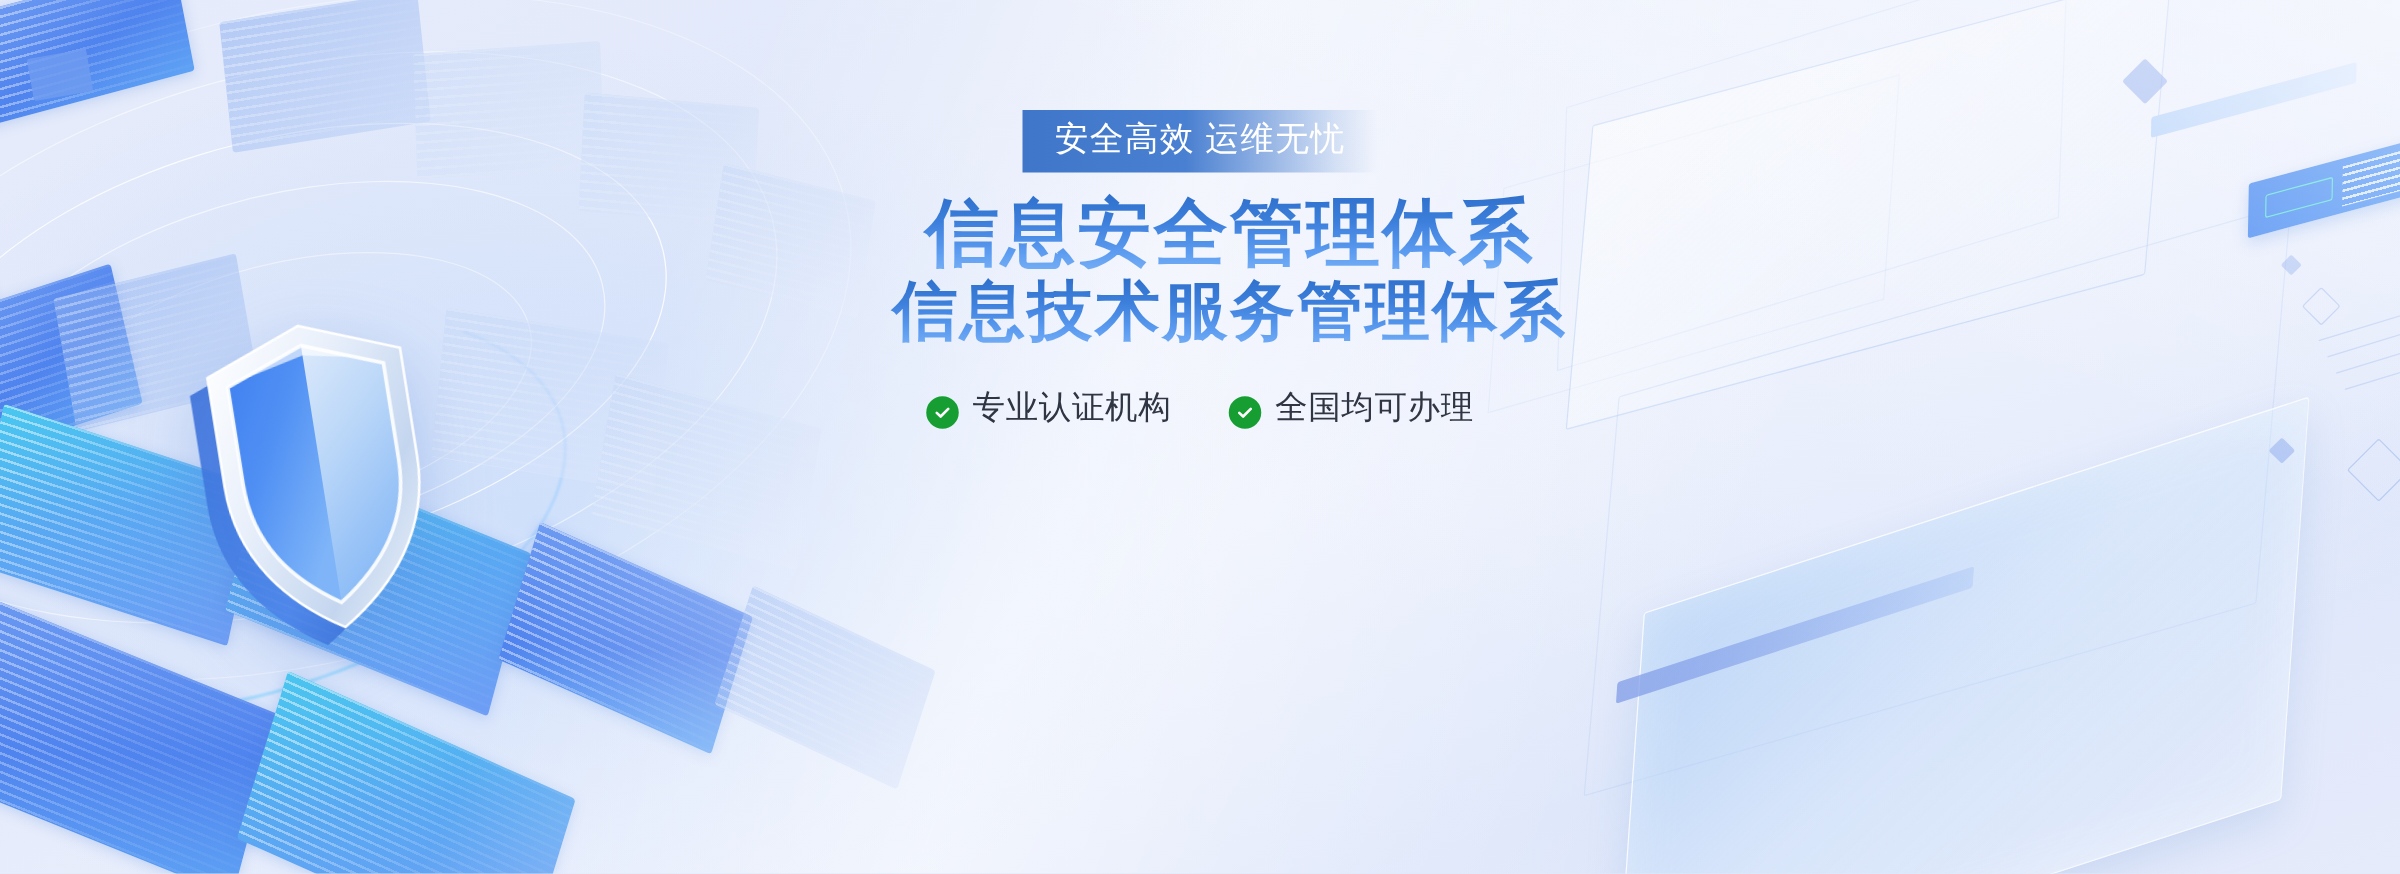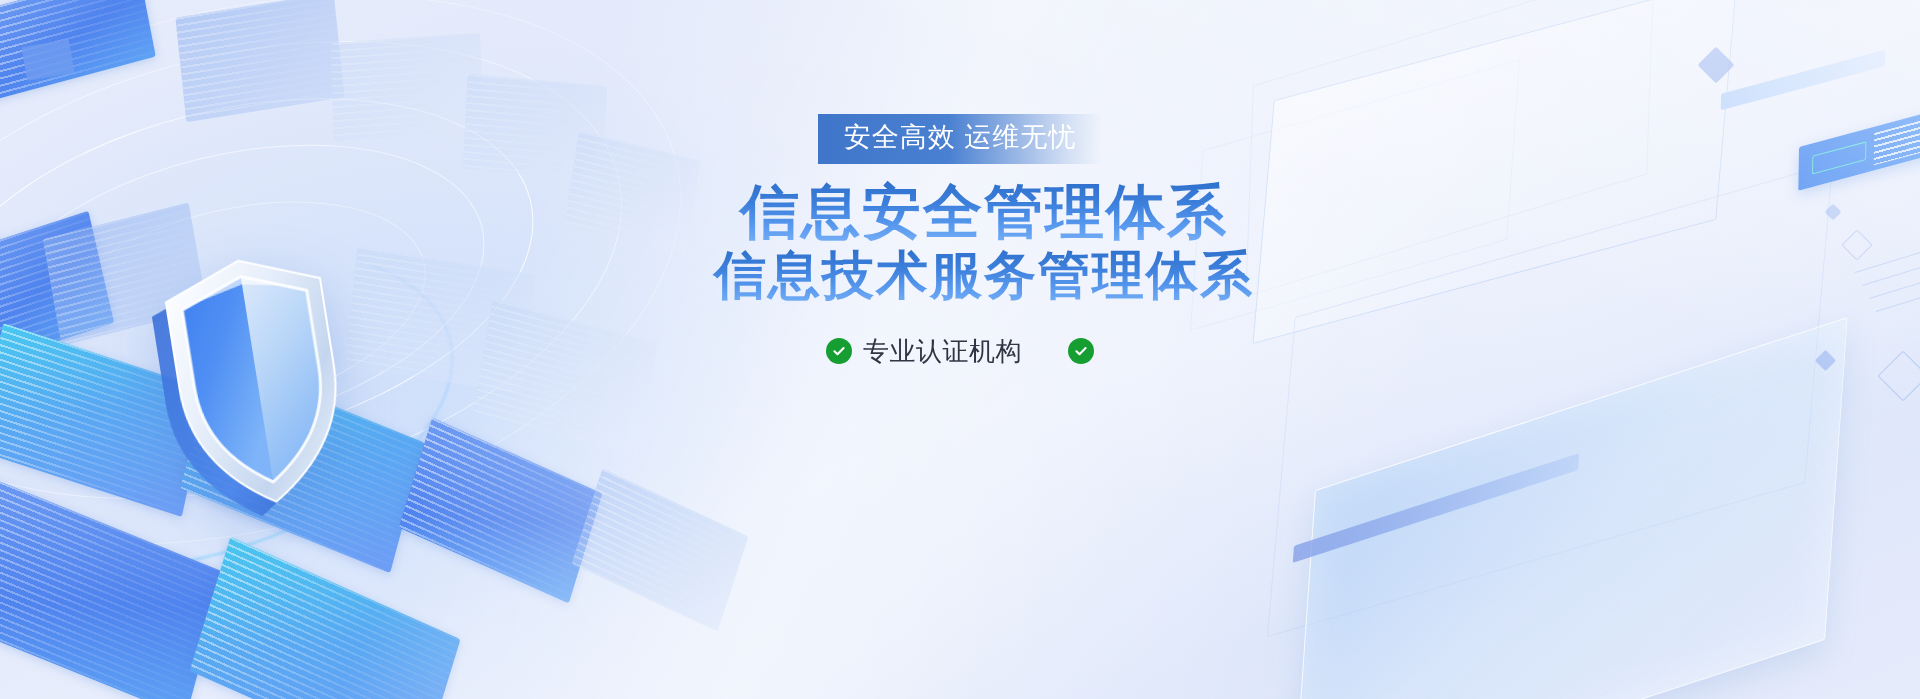--- a/index.html
+++ b/index.html
@@ -204,21 +204,21 @@
   
   .content{
     position:absolute;
     left:0; right:0; top:0;
     width:1920px;
     text-align:center;
     z-index:30;
   }
   .tagline{
     display:inline-block;
-    margin-top:114px;
+    margin-top:88px;
     padding:7px 26px 9px 26px;
     background:linear-gradient(90deg,#3f76c9 0%,#4a80d1 46%,rgba(120,160,220,.25) 88%,rgba(160,190,235,0) 100%);
     color:#ffffff;
     font-size:27px;
     line-height:1.25;
     letter-spacing:1px;
     font-weight:400;
     white-space:nowrap;
   }
   .headline{
@@ -242,21 +242,21 @@
   }
   .features{
     margin-top:27px;
     display:flex;
     justify-content:center;
     align-items:center;
     gap:46px;
   }
   .feature{
     display:flex;
-    align-items:center;
+    align-items:flex-end;
     gap:11px;
     font-size:26px;
     color:#2f3542;
     letter-spacing:.5px;
     white-space:nowrap;
   }
   .check{
     width:26px; height:26px;
     border-radius:50%;
     background:#169e33;
@@ -392,17 +392,18 @@
         </span>
         <span>专业认证机构</span>
       </div>
 
       <div class="feature">
         <span class="check">
           <svg width="16" height="16" viewBox="0 0 16 16" xmlns="http://www.w3.org/2000/svg">
             <path d="M3.4 8.3 L6.5 11.2 L12.6 5.1" fill="none" stroke="#ffffff" stroke-width="2.1" stroke-linecap="round" stroke-linejoin="round"></path>
           </svg>
         </span>
+        <span>全国均可办理</span>
       </div>
 
     </div>
   </div>
 </div>
 
 </body></html>

